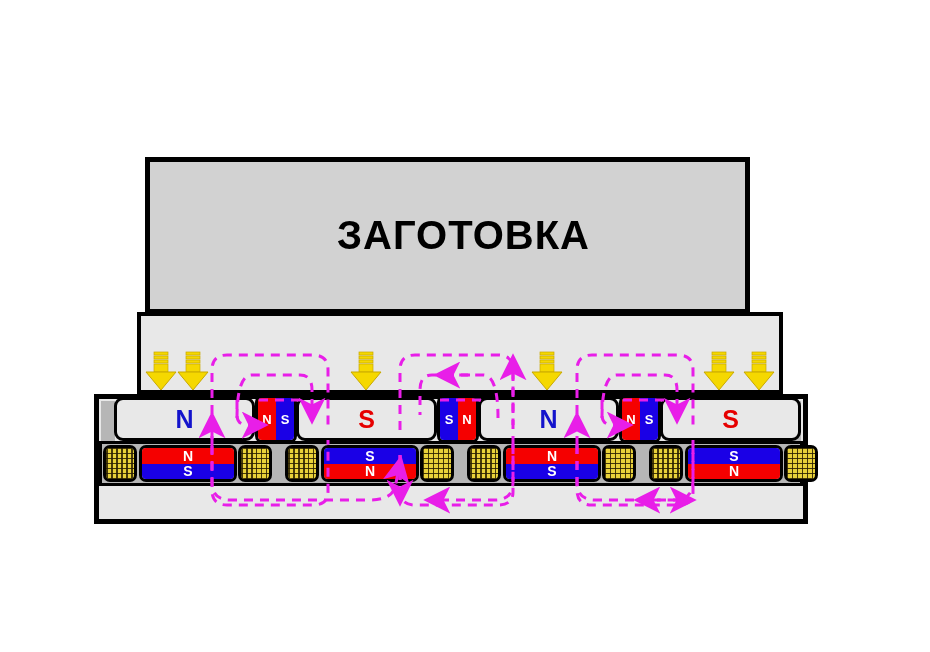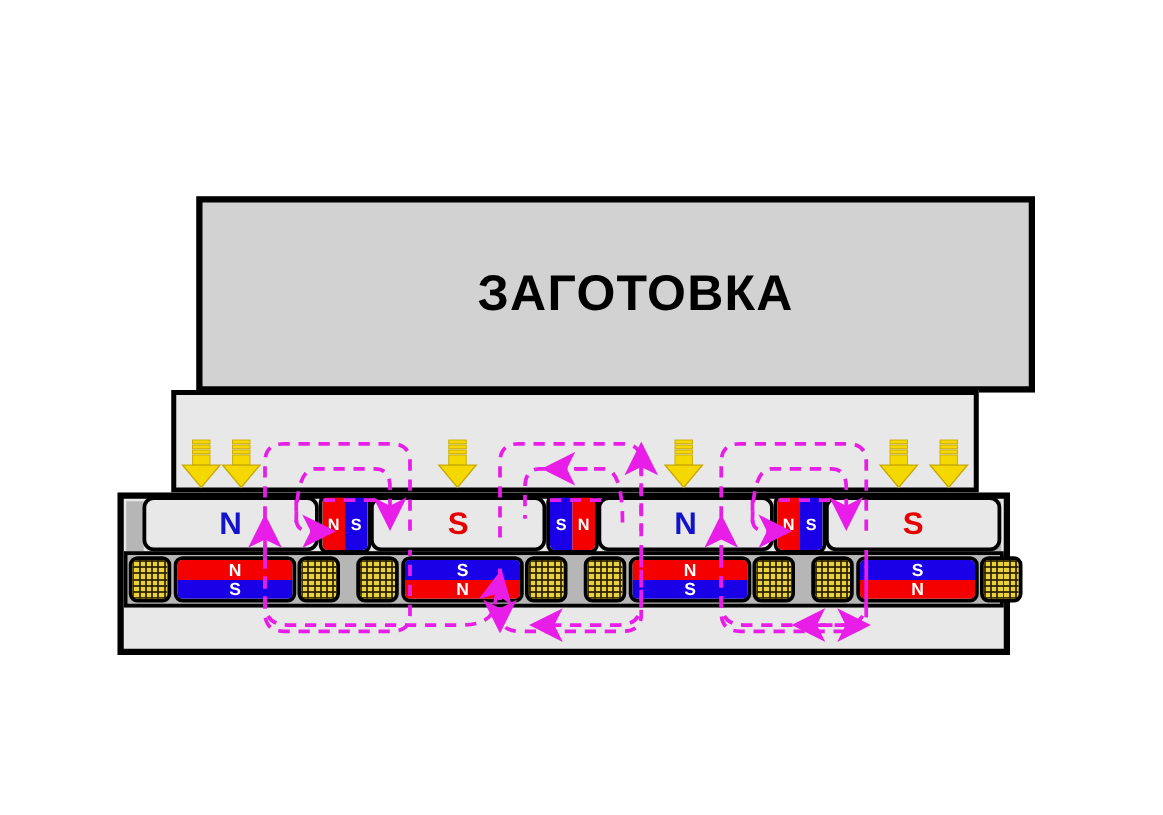--- a/index.html
+++ b/index.html
@@ -117,21 +117,21 @@
   
   .ov{position:absolute;left:0;top:0;width:930px;height:652px;pointer-events:none;}
   #flux-layer{z-index:9;}
   #force-layer{z-index:8;}
 </style>
 </head>
 <body>
 
 <div id="stage">
 
-  <div class="workpiece" style="left:157px;top:157px;width:671px;height:157px;padding-left:32px;">
+  <div class="workpiece" style="left:145px;top:157px;width:605px;height:157px;padding-left:32px;">
     <span class="workpiece-label">ЗАГОТОВКА</span>
   </div>
 
   <div class="midplate" style="left:137px;top:312px;width:646px;height:82px;"></div>
 
   <div class="housing" style="left:94px;top:394px;width:714px;height:130px;"></div>
   <div class="housing-inner-shade" style="left:101px;top:401px;width:14px;height:40px;z-index:4;"></div>
   <div class="housing-inner-shade" style="left:787px;top:401px;width:14px;height:40px;z-index:4;"></div>
 
   <div class="lowerframe" style="left:99px;top:441px;width:704px;height:45px;"></div>

